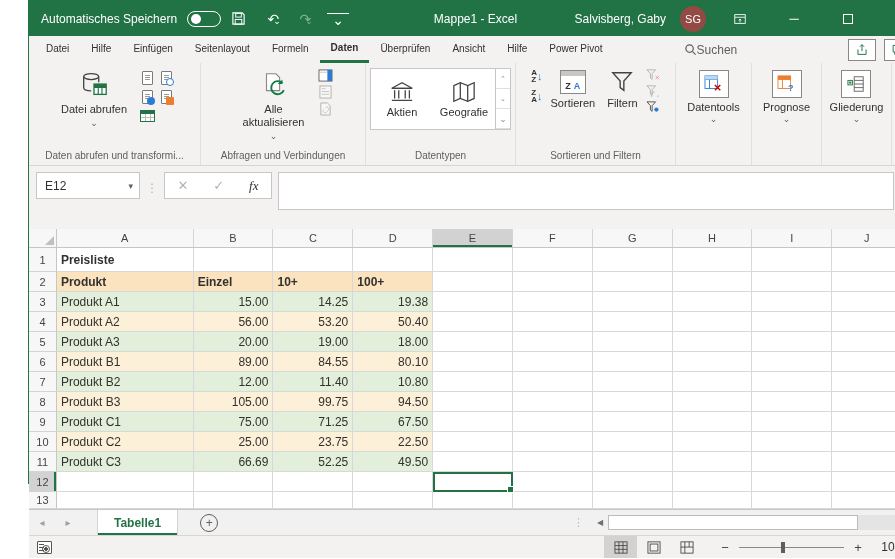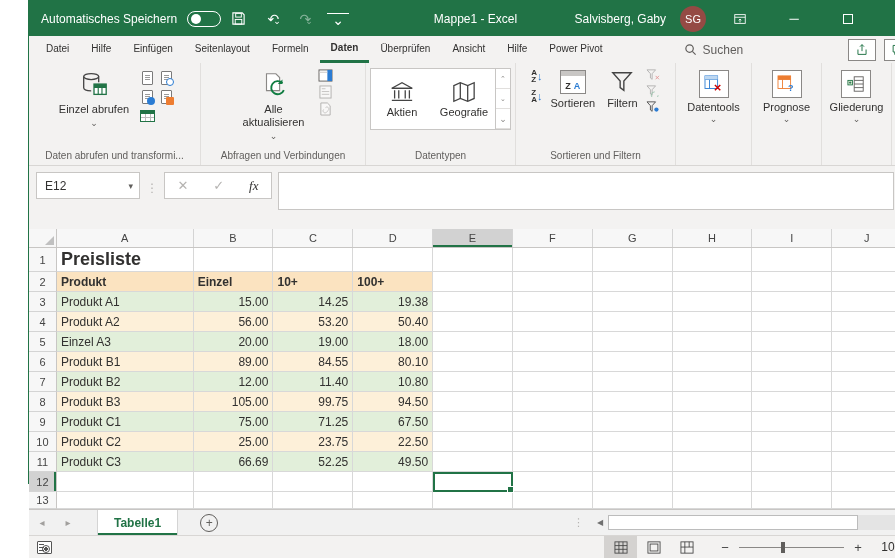--- a/index.html
+++ b/index.html
@@ -20,21 +20,21 @@
   .tb-right { margin-left:auto; display:flex; align-items:center; gap:14px; padding-right:0; }
   .user-name { font-size:12px; }
   .avatar { width:26px; height:26px; border-radius:50%; background:#944a44; color:#fff; font-size:11px; display:flex; align-items:center; justify-content:center; }
   .winbtn { width:40px; height:35px; display:flex; align-items:center; justify-content:center; font-size:13px; color:#fff; }
   .maxbox { width:10px; height:10px; border:1px solid #fff; display:inline-block; }
 
   
   .tabrow { height:27px; display:flex; align-items:center; background:#f3f2f1; padding-left:6px; flex:0 0 27px; }
   .rtab { padding:0 11px; height:27px; line-height:26px; font-size:10px; color:#323130; cursor:default; }
   .rtab.active { font-weight:700; border-bottom:3px solid var(--excel_green); line-height:23px; }
-  .tab-search { display:flex; align-items:center; gap:6px; color:#605e5c; margin-left:70px; }
+  .tab-search { display:flex; align-items:center; gap:0; color:#605e5c; margin-left:70px; }
   .tabrow-right { margin-left:auto; display:flex; gap:8px; padding-right:10px; }
   .mini-frame { width:28px; height:22px; border:1px solid #8a8886; background:#fff; display:flex; align-items:center; justify-content:center; }
 
   
   .ribbon { height:103px; display:flex; position:relative; background:#f3f2f1; border-bottom:1px solid #d8d6d4; flex:0 0 103px; }
   .rgroup { display:flex; flex-direction:column; border-right:1px solid #e1dfdd; position:relative; padding:3px 2px 0; }
   .rgroup-body { display:flex; flex:1; align-items:flex-start; justify-content:center; gap:4px; padding-top:2px; }
   .rgroup-label { text-align:center; font-size:10px; color:#605e5c; padding:1px 3px 4px; white-space:nowrap; overflow:hidden; text-overflow:ellipsis; }
   .bigbtn { display:flex; flex-direction:column; align-items:center; font-size:11px; color:#323130; padding:2px 4px; text-align:center; line-height:1.2; }
   .bigbtn .lbl { margin-top:3px; max-width:72px; }
@@ -82,21 +82,21 @@
   .corner { width:28px; border-right:1px solid #c8c6c4; position:relative; background:#f7f7f7; }
   .corner::after { content:""; position:absolute; right:2px; bottom:2px; border-left:9px solid transparent; border-bottom:9px solid #c0c0c0; }
   .colhead { border-right:1px solid #d4d4d4; font-size:11px; color:#444; text-align:center; line-height:18px; }
   .colhead.sel { background:#d2d2d2; box-shadow:inset 0 -2px 0 var(--excel_green); }
   .grow { display:flex; }
   .rowhead { width:28px; background:#f7f7f7; border-right:1px solid #c8c6c4; border-bottom:1px solid #d4d4d4; font-size:11px; color:#444; text-align:center; display:flex; align-items:center; justify-content:center; }
   .rowhead.sel { background:#d2d2d2; box-shadow:inset -2px 0 0 var(--excel_green); }
   .cell { border-right:1px solid #d8d8d8; border-bottom:1px solid #d8d8d8; padding:0 4px; font-size:12px; display:flex; align-items:center; white-space:nowrap; overflow:hidden; position:relative; }
   .cell.num { justify-content:flex-end; }
   .cell.bold { font-weight:700; }
-  .cell.title { font-size:18px; font-weight:700; overflow:visible; z-index:1; }
+  .cell.title { font-size:12px; font-weight:700; overflow:visible; z-index:1; }
   .cell.fill-hdr { background:var(--fill_hdr); }
   .cell.fill-tan { background:var(--fill_tan); }
   .cell.fill-green { background:var(--fill_green); }
   .cell.selected { outline:2px solid var(--excel_green); outline-offset:-2px; overflow:visible; z-index:2; }
   .cell.selected::after { content:""; position:absolute; right:-2px; bottom:-2px; width:5px; height:5px; background:var(--excel_green); border:1px solid #fff; }
   .vscroll { width:20px; background:#f1f1f1; border-left:1px solid #d4d4d4; display:flex; flex-direction:column; }
   .vs-arrow { height:17px; display:flex; align-items:center; justify-content:center; font-size:7px; color:#707070; }
   .vs-thumb { height:138px; background:#fff; border:1px solid #bcbcbc; margin:0 2px; }
   .vs-track { flex:1; background:#dcdcdc; margin:0 2px; }
 
@@ -212,21 +212,21 @@
           <span>
             <svg width="30" height="30" viewBox="0 0 32 32">
                 <ellipse cx="13" cy="7" rx="8" ry="3.2" fill="none" stroke="#444" stroke-width="1.4"></ellipse>
                 <path d="M5 7v12c0 1.8 3.6 3.2 8 3.2" fill="none" stroke="#444" stroke-width="1.4"></path>
                 <path d="M21 7v6" stroke="#444" stroke-width="1.4"></path>
                 <rect x="16" y="15" width="13" height="11" fill="#fff" stroke="#217346" stroke-width="1.4"></rect>
                 <path d="M16 18.5h13M20.5 15v11M24.5 15v11" stroke="#217346" stroke-width="1.2"></path>
                 <rect x="16" y="15" width="13" height="3.5" fill="#217346"></rect>
               </svg>
           </span>
-          <span class="lbl"><span>Einzel abrufen</span> <span class="chev">⌄</span></span>
+          <span class="lbl"><span>Datei abrufen</span> <span class="chev">⌄</span></span>
         </div>
         <div class="smallgrid">
           <span class="sbtn">
               <span class="pg"></span>
             </span>
           <span class="sbtn">
               <span class="pg">
                 <span class="bdg clock"></span>
               </span>
             </span>
@@ -511,21 +511,21 @@
             <div class="cell fill-tan num" style="width: 80px; text-align: right;">50.40</div>
             <div class="cell" style="width: 80px;"></div>
             <div class="cell" style="width: 80px;"></div>
             <div class="cell" style="width: 80px;"></div>
             <div class="cell" style="width: 80px;"></div>
             <div class="cell" style="width: 80px;"></div>
             <div class="cell" style="width: 70px;"></div>
           </div>
           <div class="grow" style="height: 20px;">
             <div class="rowhead">5</div>
-            <div class="cell fill-green" style="width: 137px;">Einzel A3</div>
+            <div class="cell fill-green" style="width: 137px;">Produkt A3</div>
             <div class="cell fill-green num" style="width: 80px;">20.00</div>
             <div class="cell fill-green num" style="width: 80px;">19.00</div>
             <div class="cell fill-green num" style="width: 80px;">18.00</div>
             <div class="cell" style="width: 80px;"></div>
             <div class="cell" style="width: 80px;"></div>
             <div class="cell" style="width: 80px;"></div>
             <div class="cell" style="width: 80px;"></div>
             <div class="cell" style="width: 80px;"></div>
             <div class="cell" style="width: 70px;"></div>
           </div>

